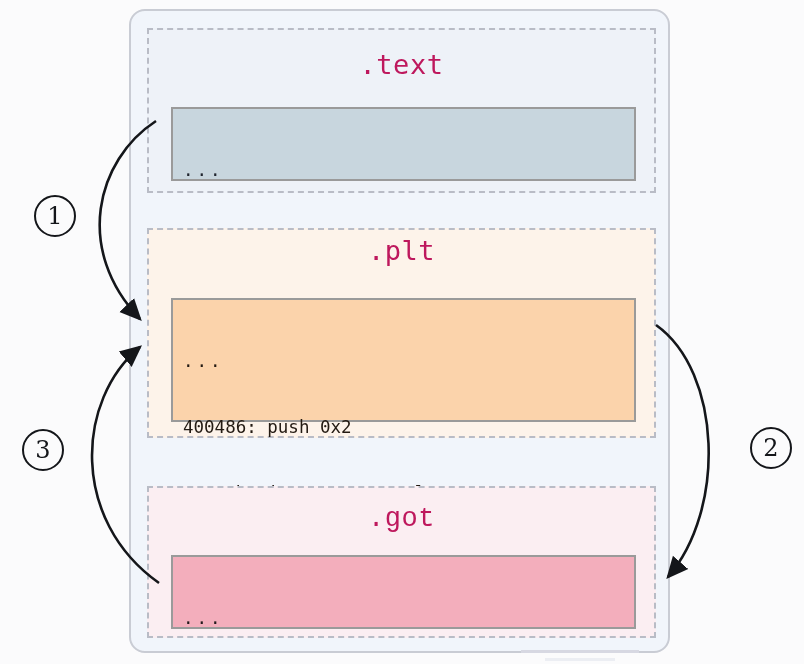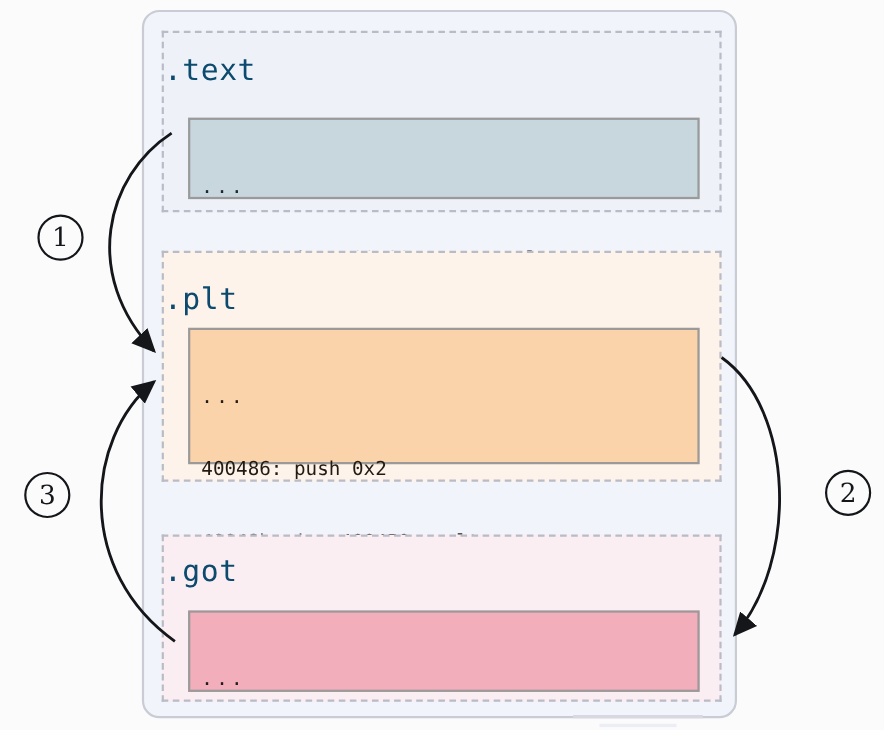--- a/index.html
+++ b/index.html
@@ -31,24 +31,24 @@
 
   
   .section {
     position: absolute;
     box-sizing: border-box;
     border: 2px dashed #b9bcc6;
     left: 16px;
     width: 509px;
   }
   .section-title {
-    text-align: left;
+    text-align: center;
     font-family: "DejaVu Sans Mono", monospace;
     font-size: 27px;
-    color: #0c4a6e;
+    color: #be185d;
     letter-spacing: 0.5px;
     line-height: 1;
   }
   .code-box {
     position: absolute;
     box-sizing: border-box;
     border: 2px solid #9a9a9a;
     font-family: "DejaVu Sans Mono", monospace;
     font-size: 17.5px;
     line-height: 22px;
@@ -73,37 +73,37 @@
     background: #c8d6de;
     color: #20252e;
   }
 
   
   #sec-plt {
     top: 217px;
     height: 210px;
     background: #fdf3ea;
   }
-  #sec-plt .section-title { margin-top: 29px; }
+  #sec-plt .section-title { margin-top: 7px; }
   #box-plt {
     left: 22px;
     top: 68px;
     width: 465px;
     height: 124px;
     background: #fbd3ab;
     color: #231a12;
   }
 
   
   #sec-got {
     top: 475px;
     height: 152px;
     background: #fbeef2;
   }
-  #sec-got .section-title { margin-top: 18px; }
+  #sec-got .section-title { margin-top: 18px; font-family: Liberation Mono, monospace; }
   #box-got {
     left: 22px;
     top: 67px;
     width: 465px;
     height: 74px;
     background: #f3aebc;
     color: #231a1d;
   }
 
   

